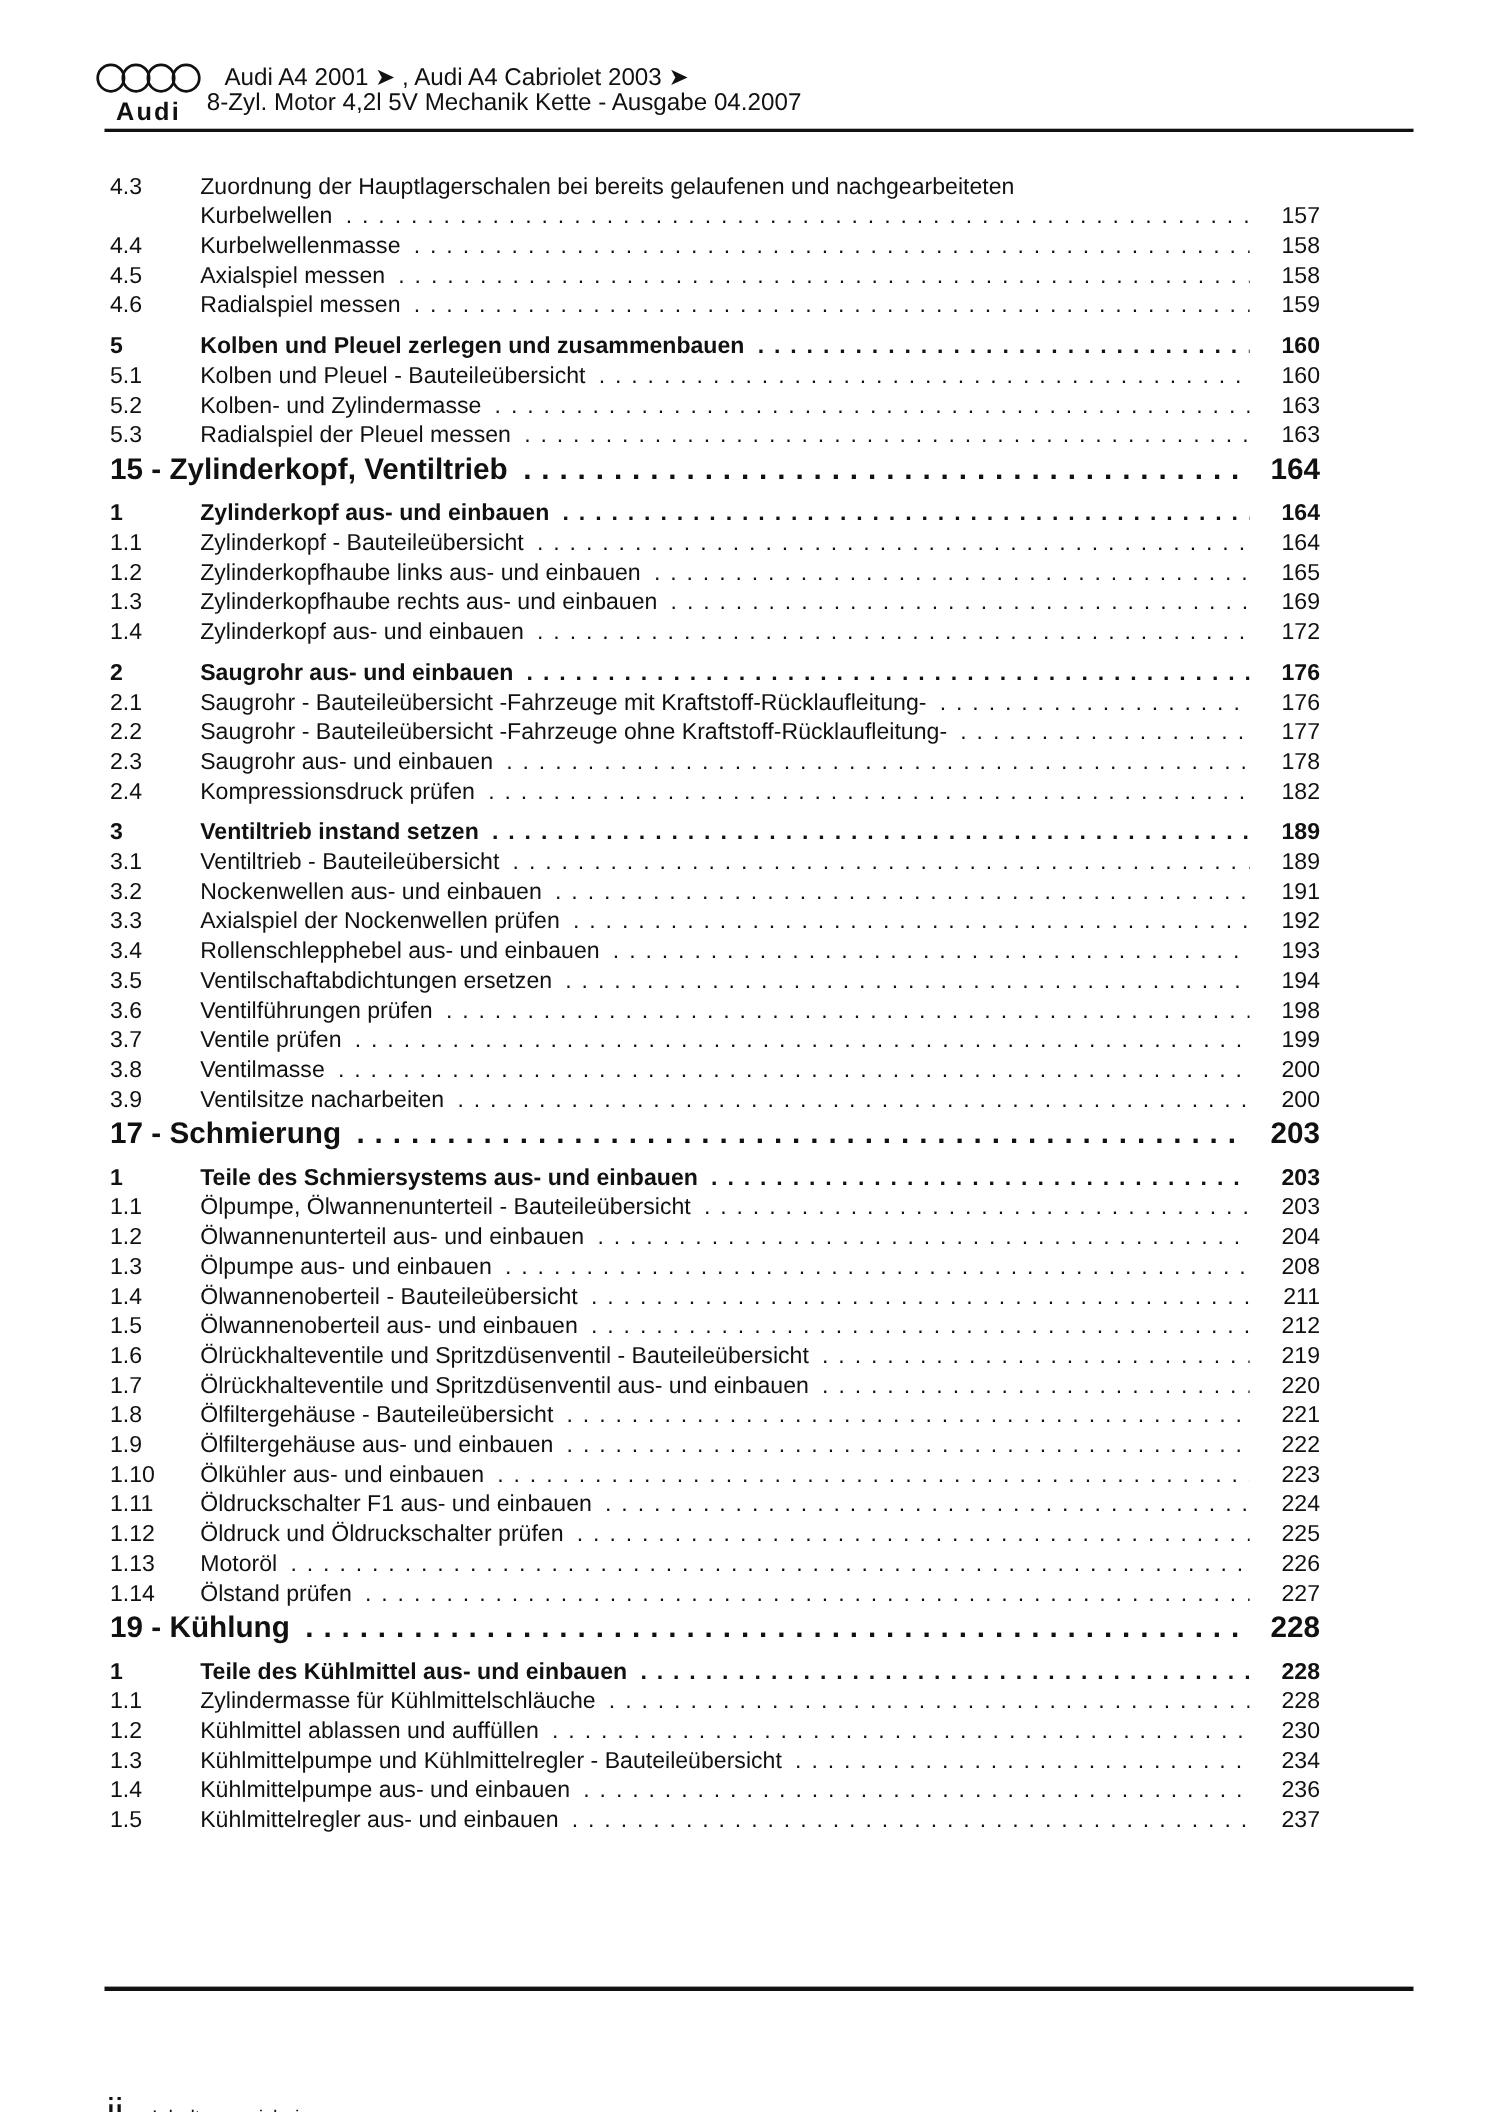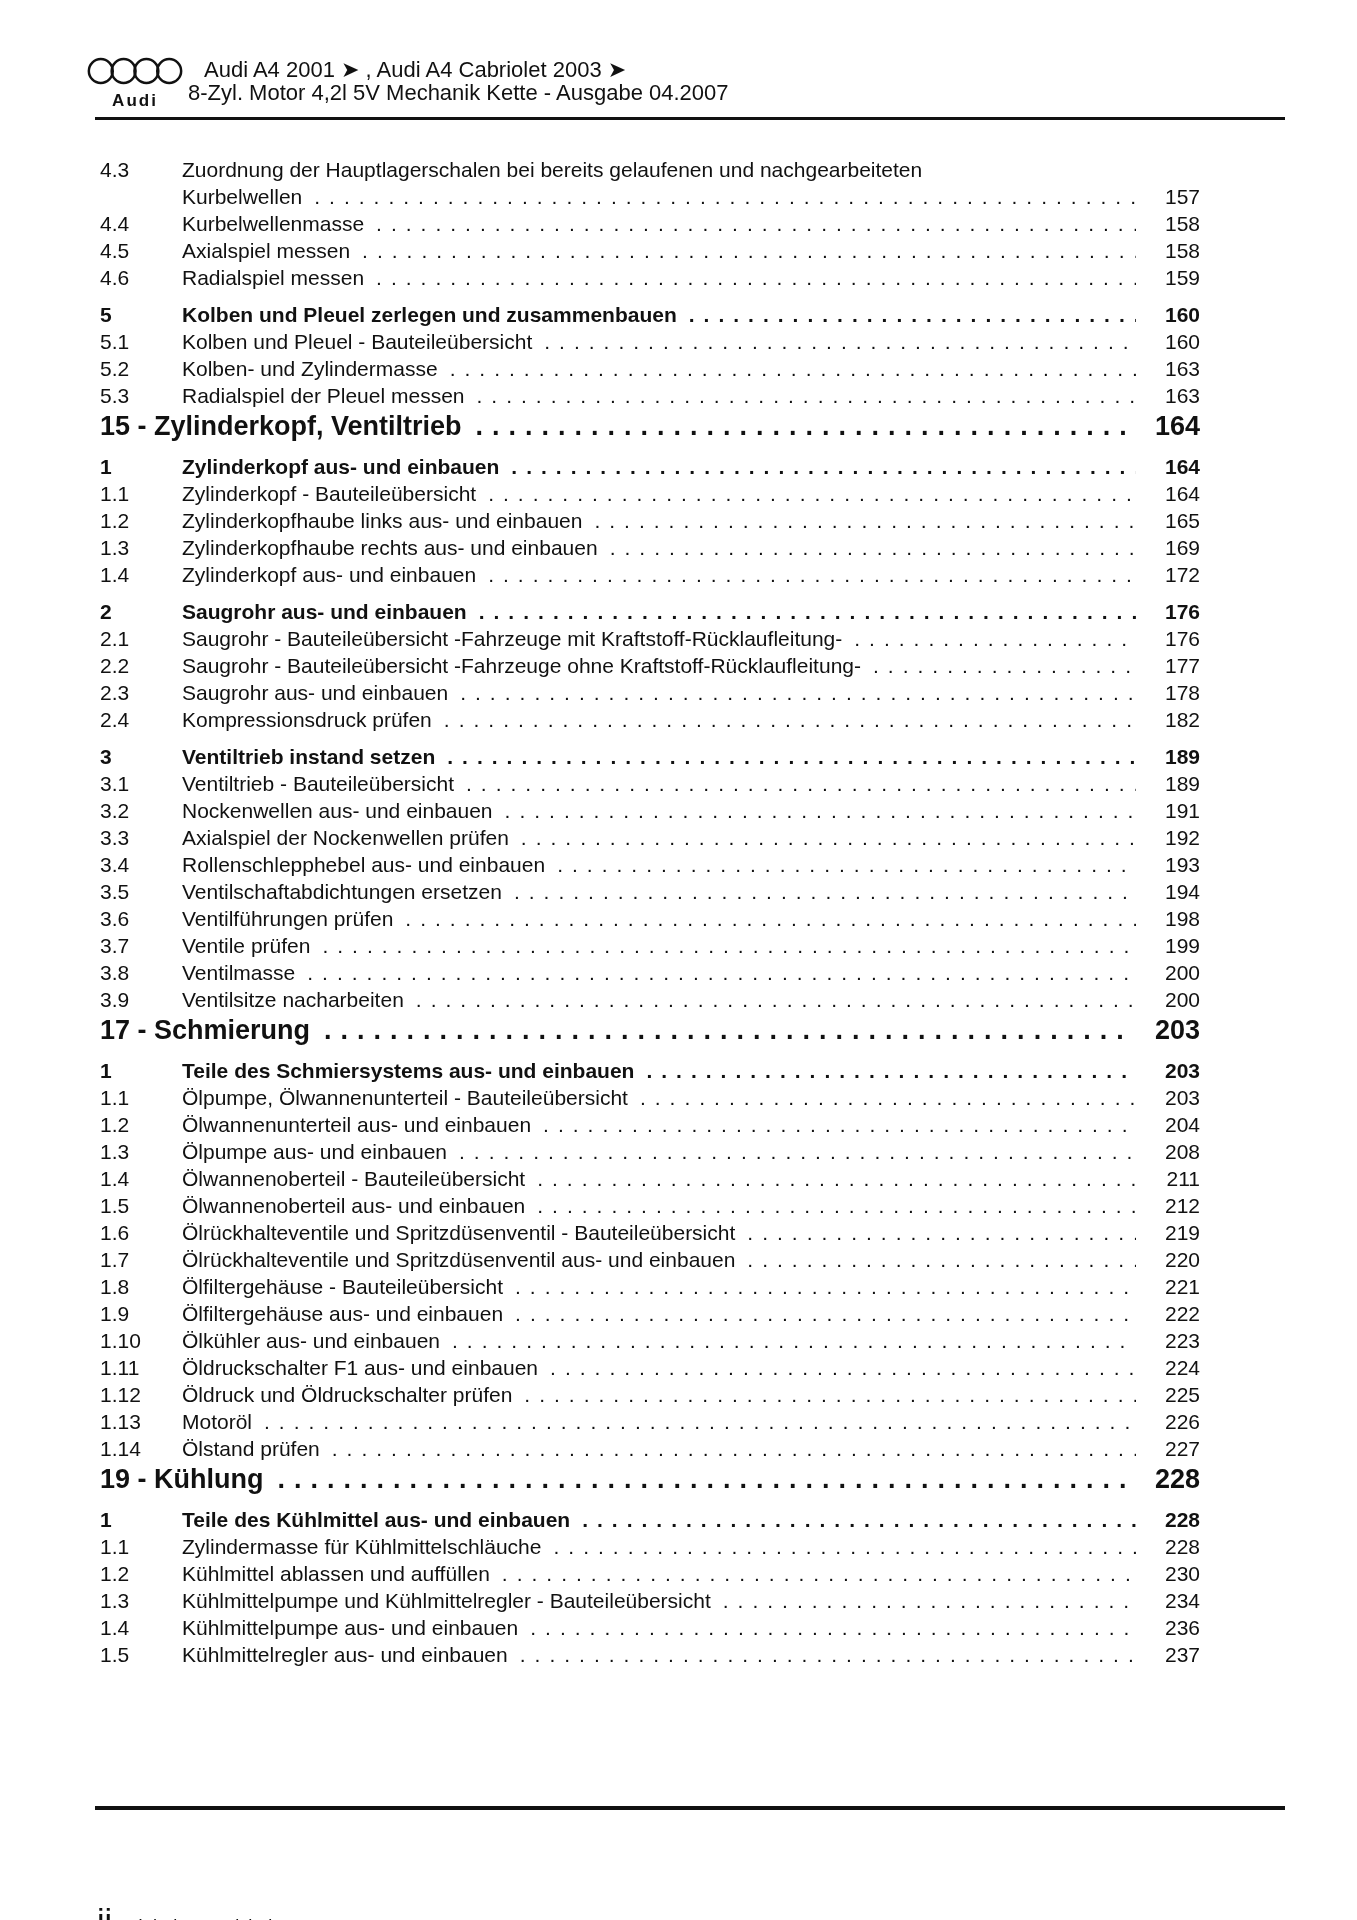--- a/index.html
+++ b/index.html
@@ -4,21 +4,21 @@
 <style>
   html,body{margin:0;padding:0;}
   body{
     width:1357px;height:1920px;position:relative;background:#ffffff;
     font-family:"Liberation Sans", sans-serif;color:#111;
     overflow:hidden;
   }
   
   .logo{position:absolute;left:86px;top:52px;width:98px;text-align:center;}
   .logo svg{display:block;width:96px;height:38px;margin:0 auto;}
-  .logo-word{font-weight:700;font-size:17px;letter-spacing:2px;line-height:24px;margin-top:-1px;}
+  .logo-word{font-weight:700;font-size:23px;letter-spacing:2px;line-height:24px;margin-top:-1px;}
   .hline1{position:absolute;left:188px;top:57px;font-size:22px;line-height:26px;white-space:nowrap;margin-left:16px;}
   .hline2{position:absolute;left:188px;top:80px;font-size:22px;line-height:26px;white-space:nowrap;}
   .header-rule{position:absolute;left:95px;top:117px;width:1190px;height:3px;background:#111;}
 
   
   .toc{position:absolute;left:100px;top:156px;width:1100px;}
   .toc-row{display:flex;align-items:flex-end;font-size:21px;line-height:27px;}
   .toc-row .num{flex:0 0 82px;align-self:flex-start;}
   .toc-row .ttl{flex:0 1 auto;white-space:nowrap;}
   .toc-row .dots{flex:1 1 0;min-width:0;overflow:hidden;white-space:nowrap;margin:0 6px 0 12px;}

